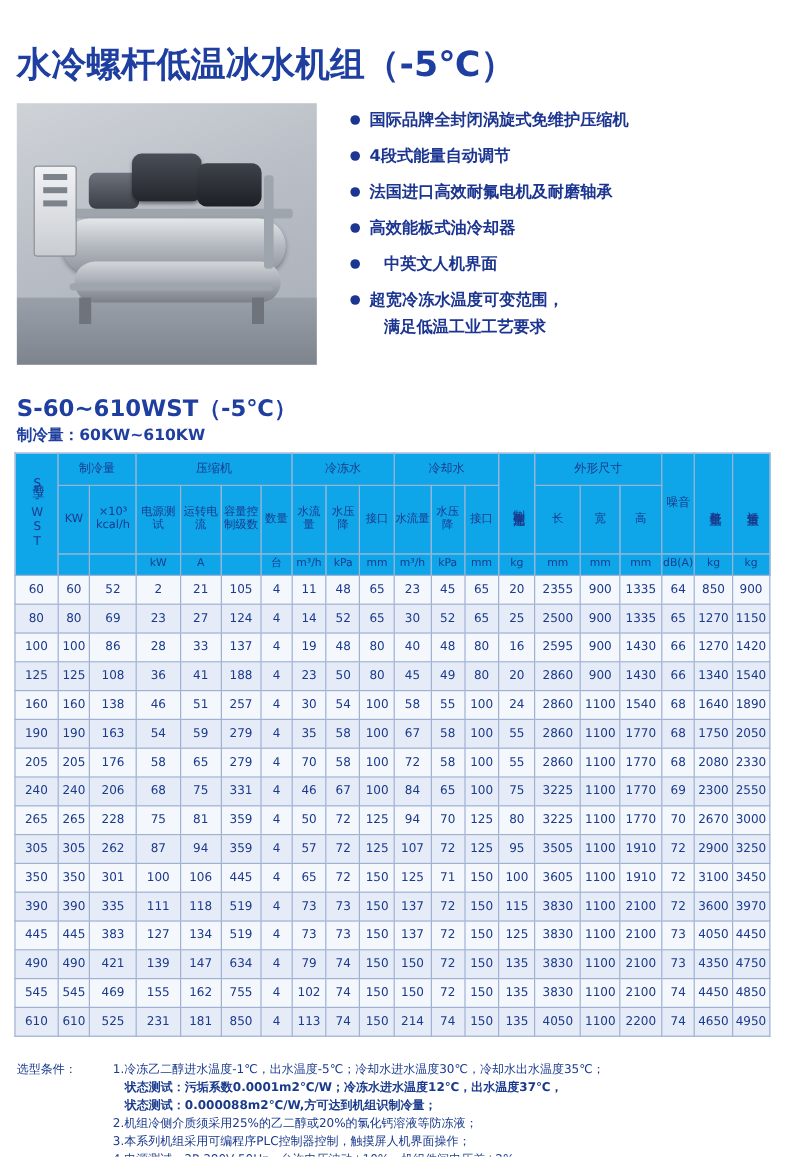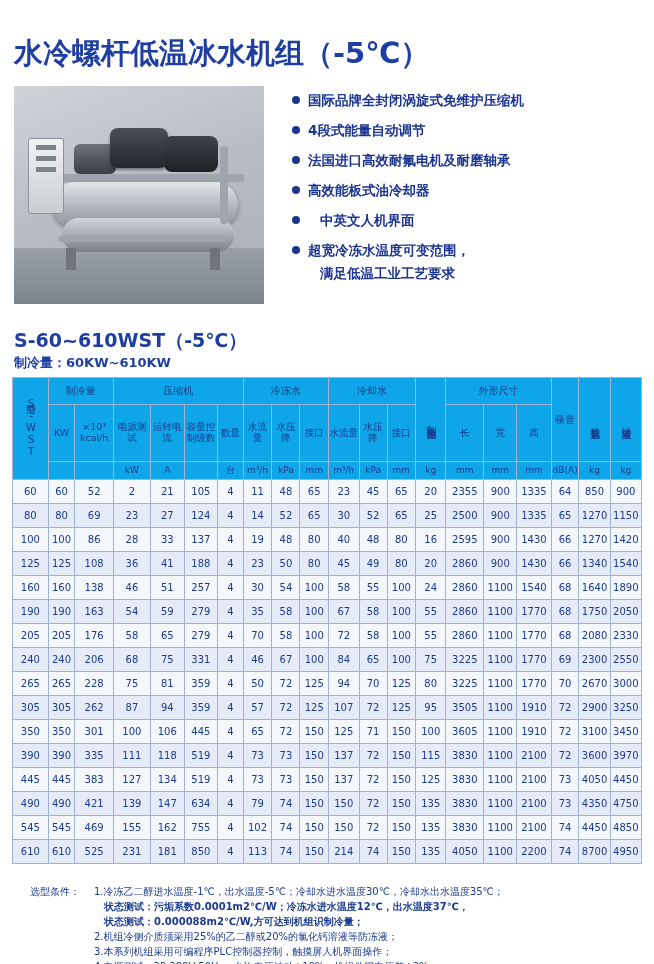--- a/index.html
+++ b/index.html
@@ -127,21 +127,21 @@
     letter-spacing:1px;
     display:inline-block;
     line-height:1.05;
   }
 
   
   .notes{
     position:absolute;left:14px;top:884px;width:630px;
     font-size:10px;color:#1a3a8c;line-height:15px;
   }
-  .notes .n-title{position:absolute;left:16px;top:0;white-space:nowrap;text-align:right;}
+  .notes .n-title{position:absolute;left:0;top:0;white-space:nowrap;text-align:right;}
   .notes ol{margin:0;padding:0;list-style:none;}
   .notes li{padding-left:80px;white-space:nowrap;}
   .notes li .ind{display:block;padding-left:10px;font-weight:bold;}
 </style>
 </head>
 <body>
 
 <div class="page">
 
   <div class="title">水冷螺杆低温冰水机组（-5℃）</div>
@@ -615,21 +615,21 @@
             <td>74</td>
             <td>150</td>
             <td>214</td>
             <td>74</td>
             <td>150</td>
             <td>135</td>
             <td>4050</td>
             <td>1100</td>
             <td>2200</td>
             <td>74</td>
-            <td>8700</td>
+            <td>4650</td>
             <td>4950</td>
           </tr>
         </tbody>
     </table>
   </div>
 
   <div class="notes">
     <span class="n-title">选型条件：</span>
     <ol id="notes-list">
         <li><span>1.冷冻乙二醇进水温度-1℃，出水温度-5℃；冷却水进水温度30℃，冷却水出水温度35℃；</span><span class="ind">状态测试：污垢系数0.0001m2℃/W；冷冻水进水温度12℃，出水温度37℃，</span><span class="ind">状态测试：0.000088m2℃/W,方可达到机组识制冷量；</span></li>

